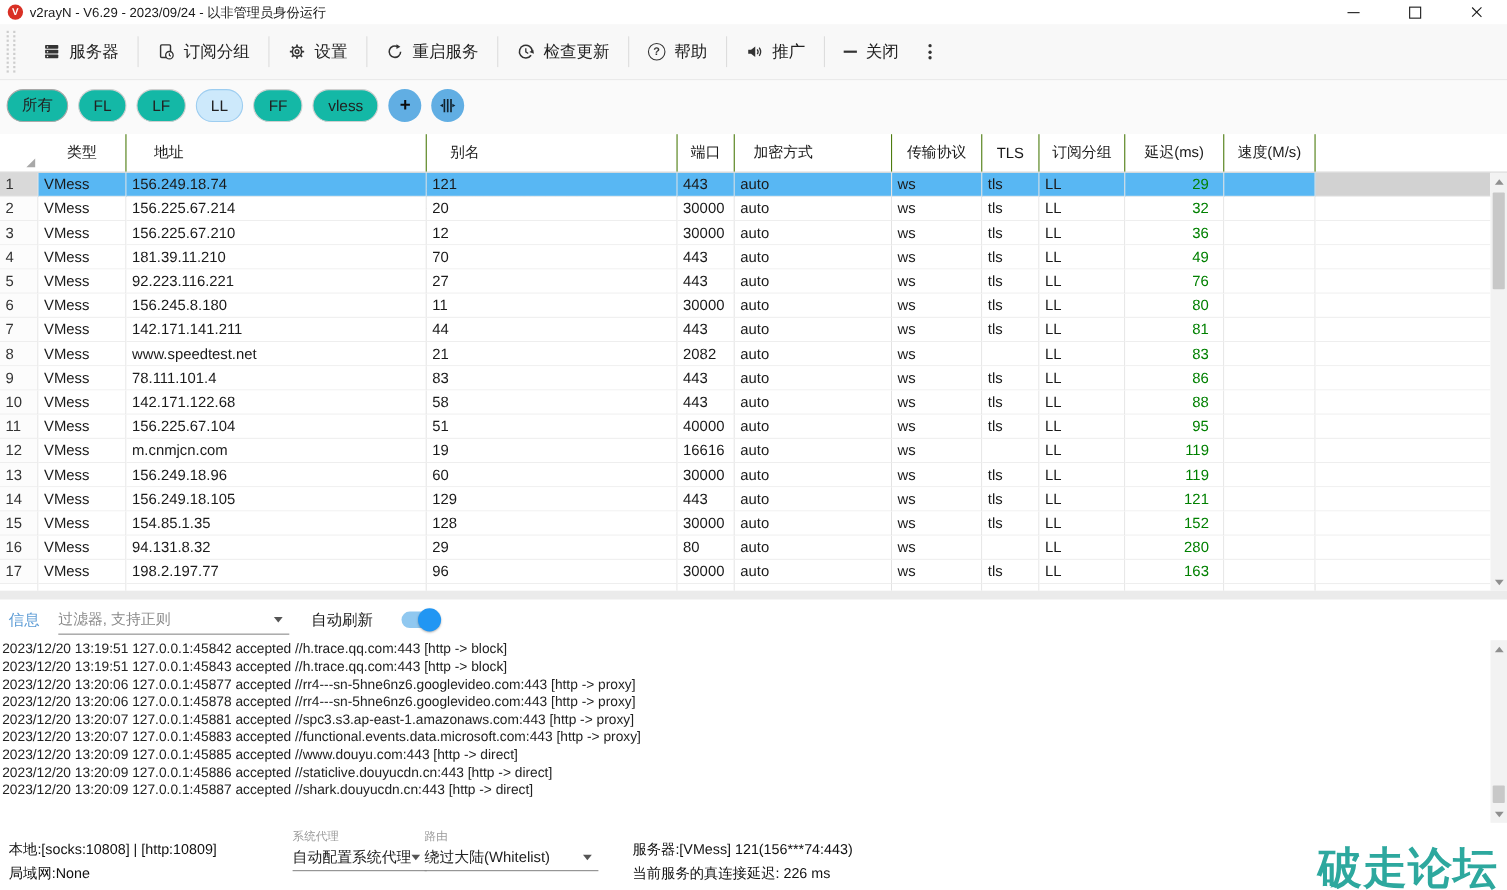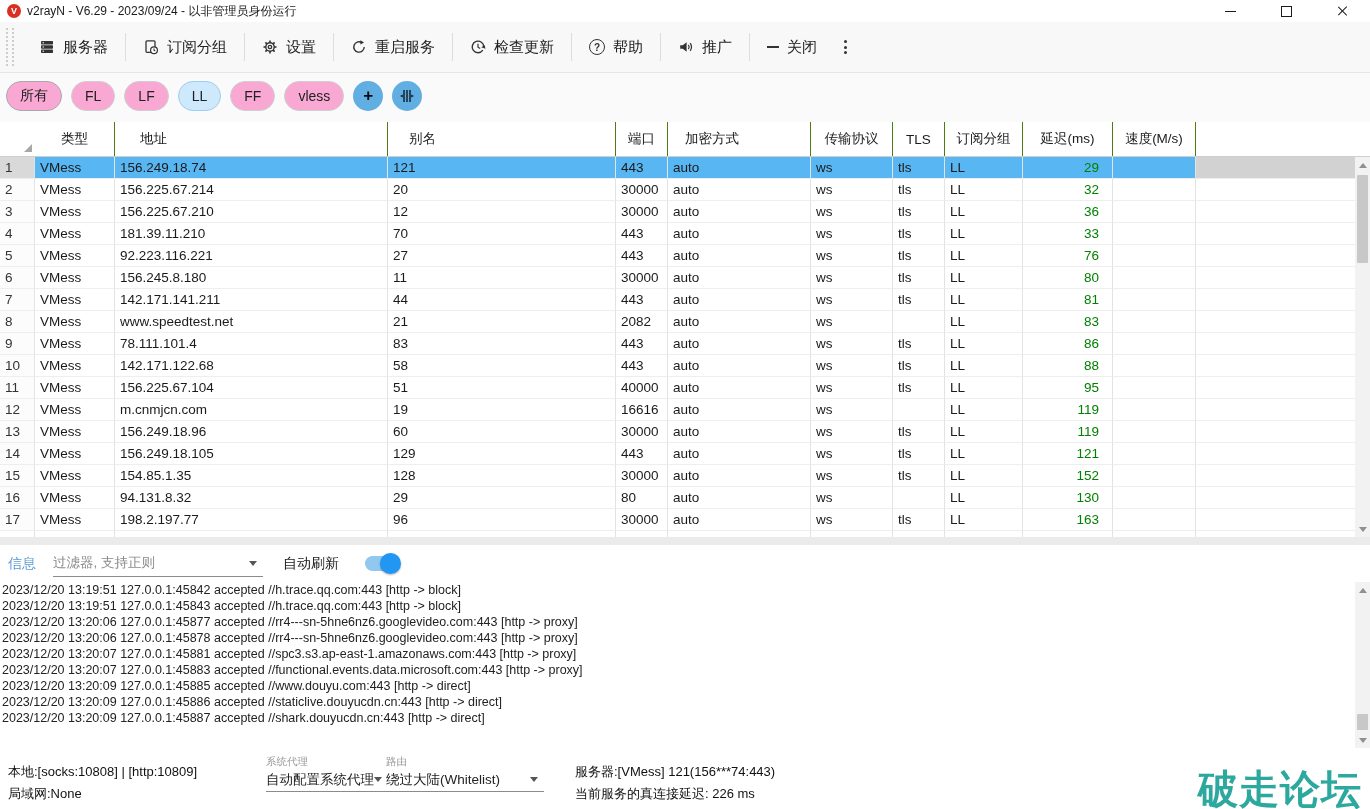--- a/index.html
+++ b/index.html
@@ -31,21 +31,21 @@
   .tool-item svg{display:block;}
   .help-circle{width:16px;height:16px;border:1.4px solid #333;border-radius:50%;display:flex;
                align-items:center;justify-content:center;font-size:10px;font-weight:bold;color:#333;box-sizing:border-box;}
   .minus-glyph{width:12px;height:2px;background:#333;}
   .more-dots{display:flex;flex-direction:column;gap:2.5px;padding:0 10px;}
   .more-dots i{width:3px;height:3px;border-radius:50%;background:#333;}
 
   
   .tabrow{position:absolute;top:73px;left:0;right:0;height:49px;background:#fafafa;}
   .tablist{position:absolute;left:6px;top:8px;display:flex;align-items:center;gap:9px;}
-  .pill{height:30px;padding:0 13px;border:1px solid #cfcfcf;border-radius:16px;background:#f9a8d4;
+  .pill{height:30px;padding:0 13px;border:1px solid #cfcfcf;border-radius:16px;background:#14b8a6;
         font-size:14px;display:flex;align-items:center;color:#222;box-sizing:border-box;}
   .pill.first{border-color:#a9a9a9;}
   .pill.selected{background:#cde9fb;border-color:#9dcdf0;}
   .circle-btn{width:30px;height:30px;border-radius:50%;background:#61aee3;display:flex;
               align-items:center;justify-content:center;}
   .plus-glyph{font-size:17px;font-weight:600;color:#0b0b0b;line-height:1;margin-top:-1px;}
   .search-field{position:absolute;left:372px;top:86px;width:206px;height:31px;
                 border-bottom:1px solid #555;font-size:14px;color:#9a9a9a;
                 display:flex;align-items:center;box-sizing:border-box;}
 
@@ -311,21 +311,21 @@
         <div class="trow">
           <div class="cell c-num">4</div>
           <div class="cell c-type">VMess</div>
           <div class="cell c-addr">181.39.11.210</div>
           <div class="cell c-alias">70</div>
           <div class="cell c-port">443</div>
           <div class="cell c-sec">auto</div>
           <div class="cell c-trans">ws</div>
           <div class="cell c-tls">tls</div>
           <div class="cell c-group">LL</div>
-          <div class="cell c-delay">33</div>
+          <div class="cell c-delay">49</div>
           <div class="cell c-speed"></div>
           <div class="cell c-fill"></div>
         </div>
         <div class="trow">
           <div class="cell c-num">5</div>
           <div class="cell c-type">VMess</div>
           <div class="cell c-addr">92.223.116.221</div>
           <div class="cell c-alias">27</div>
           <div class="cell c-port">443</div>
           <div class="cell c-sec">auto</div>
@@ -479,21 +479,21 @@
         <div class="trow">
           <div class="cell c-num">16</div>
           <div class="cell c-type">VMess</div>
           <div class="cell c-addr">94.131.8.32</div>
           <div class="cell c-alias">29</div>
           <div class="cell c-port">80</div>
           <div class="cell c-sec">auto</div>
           <div class="cell c-trans">ws</div>
           <div class="cell c-tls"></div>
           <div class="cell c-group">LL</div>
-          <div class="cell c-delay">130</div>
+          <div class="cell c-delay">280</div>
           <div class="cell c-speed"></div>
           <div class="cell c-fill"></div>
         </div>
         <div class="trow">
           <div class="cell c-num">17</div>
           <div class="cell c-type">VMess</div>
           <div class="cell c-addr">198.2.197.77</div>
           <div class="cell c-alias">96</div>
           <div class="cell c-port">30000</div>
           <div class="cell c-sec">auto</div>

